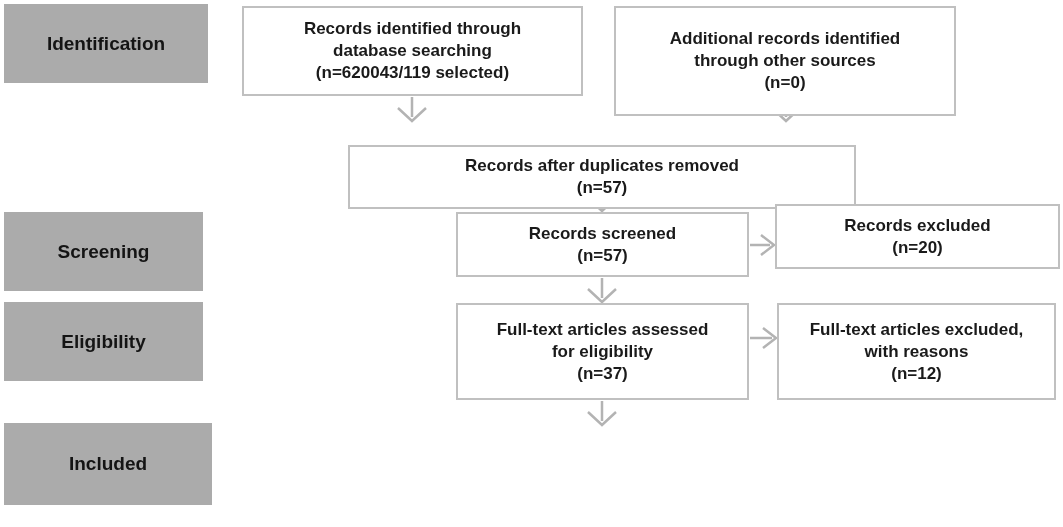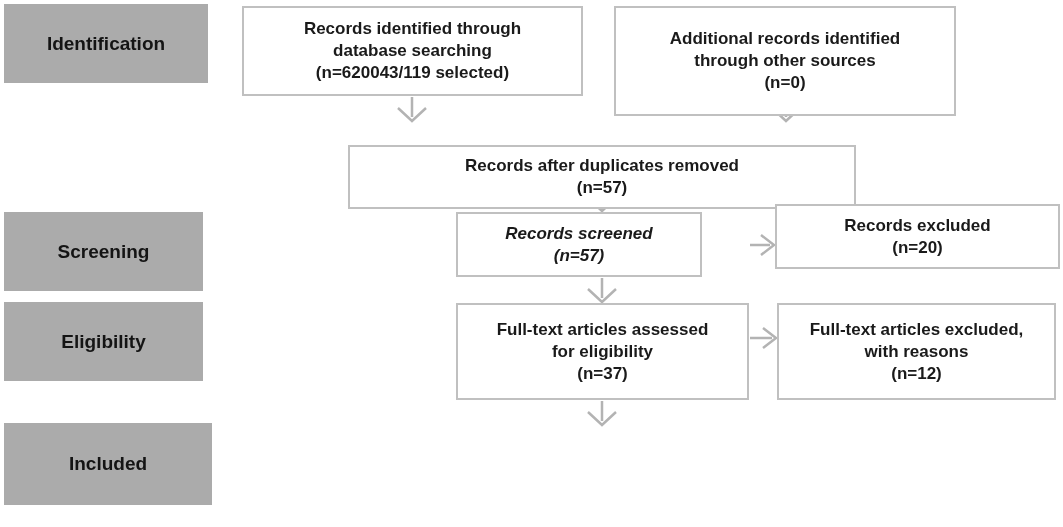--- a/index.html
+++ b/index.html
@@ -91,21 +91,21 @@
 database searching
 (n=620043/119 selected)</div>
 
   <div class="box" style="left:614px;top:6px;width:342px;height:110px;">Additional records identified
 through other sources
 (n=0)</div>
 
   <div class="box" style="left:348px;top:122px;width:508px;height:64px;margin-top:23px;">Records after duplicates removed
 (n=57)</div>
 
-  <div class="box" style="left:456px;top:212px;width:246px;height:65px;font-style:italic;">Records screened
+  <div class="box" style="left:456px;top:212px;width:293px;height:65px;">Records screened
 (n=57)</div>
 
   <div class="box" style="left:775px;top:204px;width:285px;height:65px;">Records excluded
 (n=20)</div>
 
   <div class="box" style="left:456px;top:303px;width:293px;height:97px;text-align:center;">Full-text articles assessed
 for eligibility
 (n=37)</div>
 
   <div class="box" style="left:777px;top:303px;width:279px;height:97px;">Full-text articles excluded,

